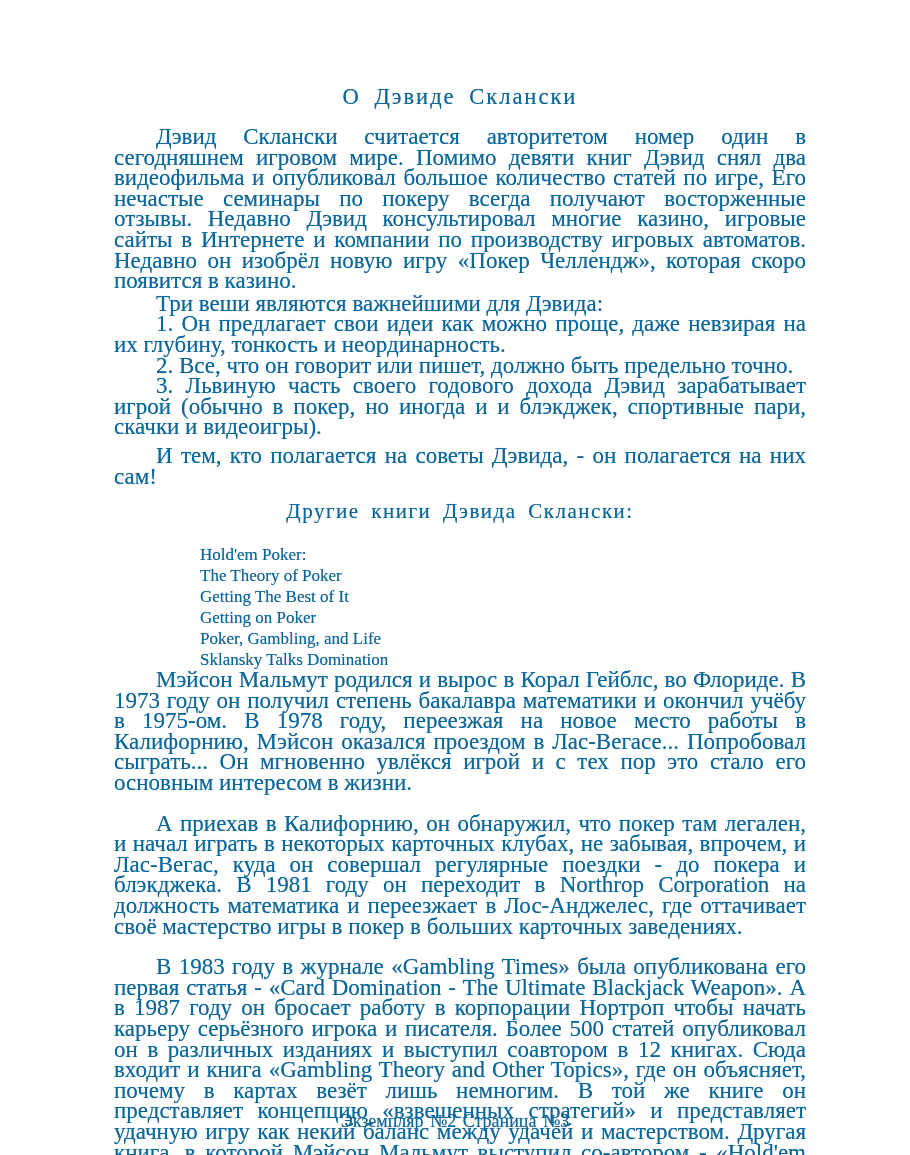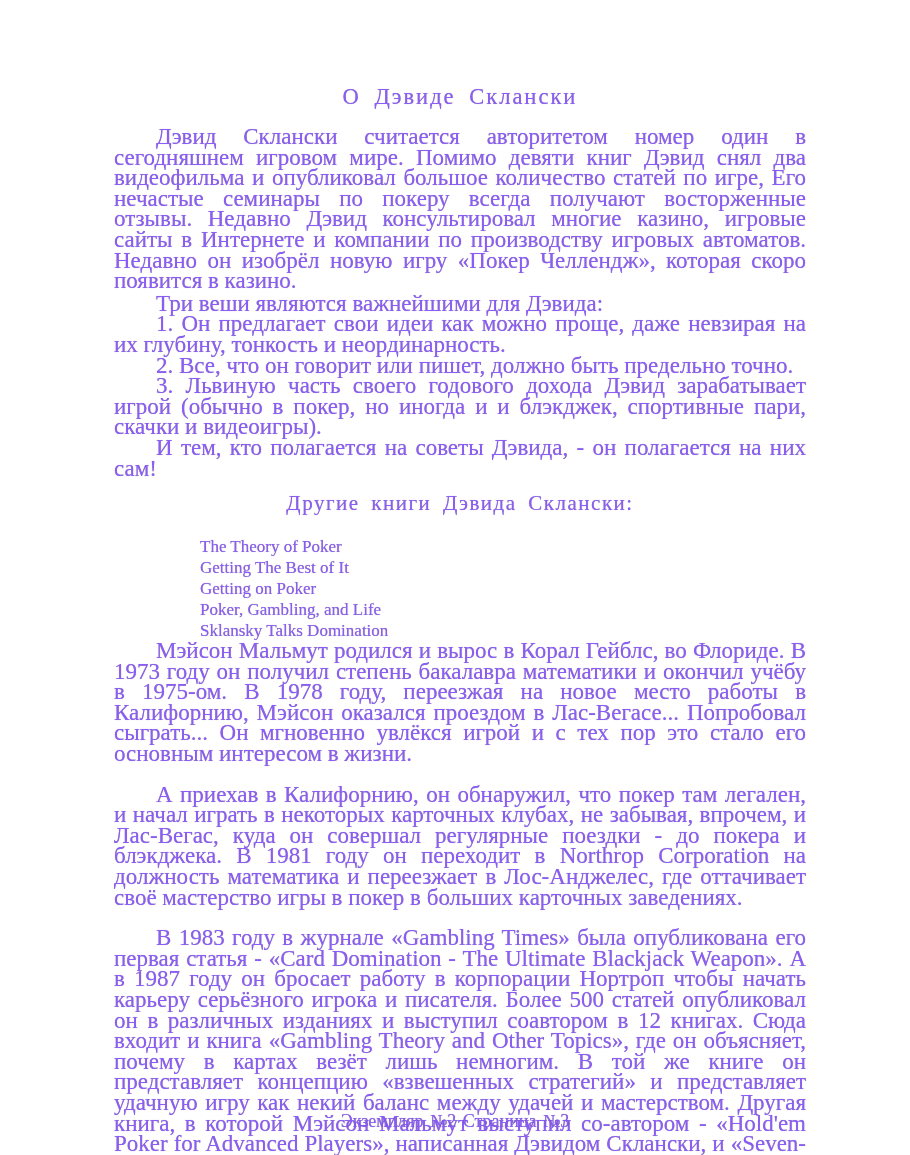--- a/index.html
+++ b/index.html
@@ -6,21 +6,21 @@
   html, body {
     margin: 0;
     padding: 0;
     background: #ffffff;
   }
   .page {
     position: relative;
     width: 910px;
     height: 1155px;
     background: #ffffff;
-    color: #8b5cf6;
+    color: #0369a1;
     font-family: "Liberation Serif", "DejaVu Serif", serif;
     padding: 84px 104px 0 114px;
     overflow: hidden;
     
     text-shadow: 0 0 0.7px rgba(30,30,30,0.45);
   }
   .doc-title {
     margin: 0 0 17px 0;
     font-size: 22.5px;
     font-weight: 400;
@@ -29,21 +29,21 @@
     word-spacing: 6px;
   }
   .para {
     margin: 0;
     font-size: 23px;
     line-height: 20.6px;
     text-align: justify;
     text-indent: 42px;
   }
   .list-intro { margin-top: 2px; }
-  .closing-line { }
+  .closing-line { margin-top: 8px; }
   .books-title {
     margin: 12px 0 20px 0;
     font-size: 21px;
     font-weight: 400;
     text-align: center;
     letter-spacing: 1.5px;
     word-spacing: 5px;
   }
   .book-list {
     margin: 0 0 0 86px;
@@ -83,20 +83,21 @@
 
   <p class="para">2. Все, что он говорит или пишет, должно быть предельно точно.</p>
 
   <p class="para">3. Львиную часть своего годового дохода Дэвид зарабатывает игрой (обычно в покер, но иногда и и блэкджек, спортивные пари, скачки и видеоигры).</p>
 
   <p class="para closing-line">И тем, кто полагается на советы Дэвида, - он полагается на них сам!</p>
 
   <h2 class="books-title">Другие книги Дэвида Склански:</h2>
 
   <div class="book-list">
+    <div>Hold'em Poker:</div>
     <div>The Theory of Poker</div>
     <div>Getting The Best of It</div>
     <div>Getting on Poker</div>
     <div>Poker, Gambling, and Life</div>
     <div>Sklansky Talks Domination</div>
   </div>
 
 
   <p class="para m-para">Мэйсон Мальмут родился и вырос в Корал Гейблс, во Флориде. В 1973 году он получил степень бакалавра математики и окончил учёбу в 1975-ом. В 1978 году, переезжая на новое место работы в Калифорнию, Мэйсон оказался проездом в Лас-Вегасе... Попробовал сыграть... Он мгновенно увлёкся игрой и с тех пор это стало его основным интересом в жизни.</p>
 

